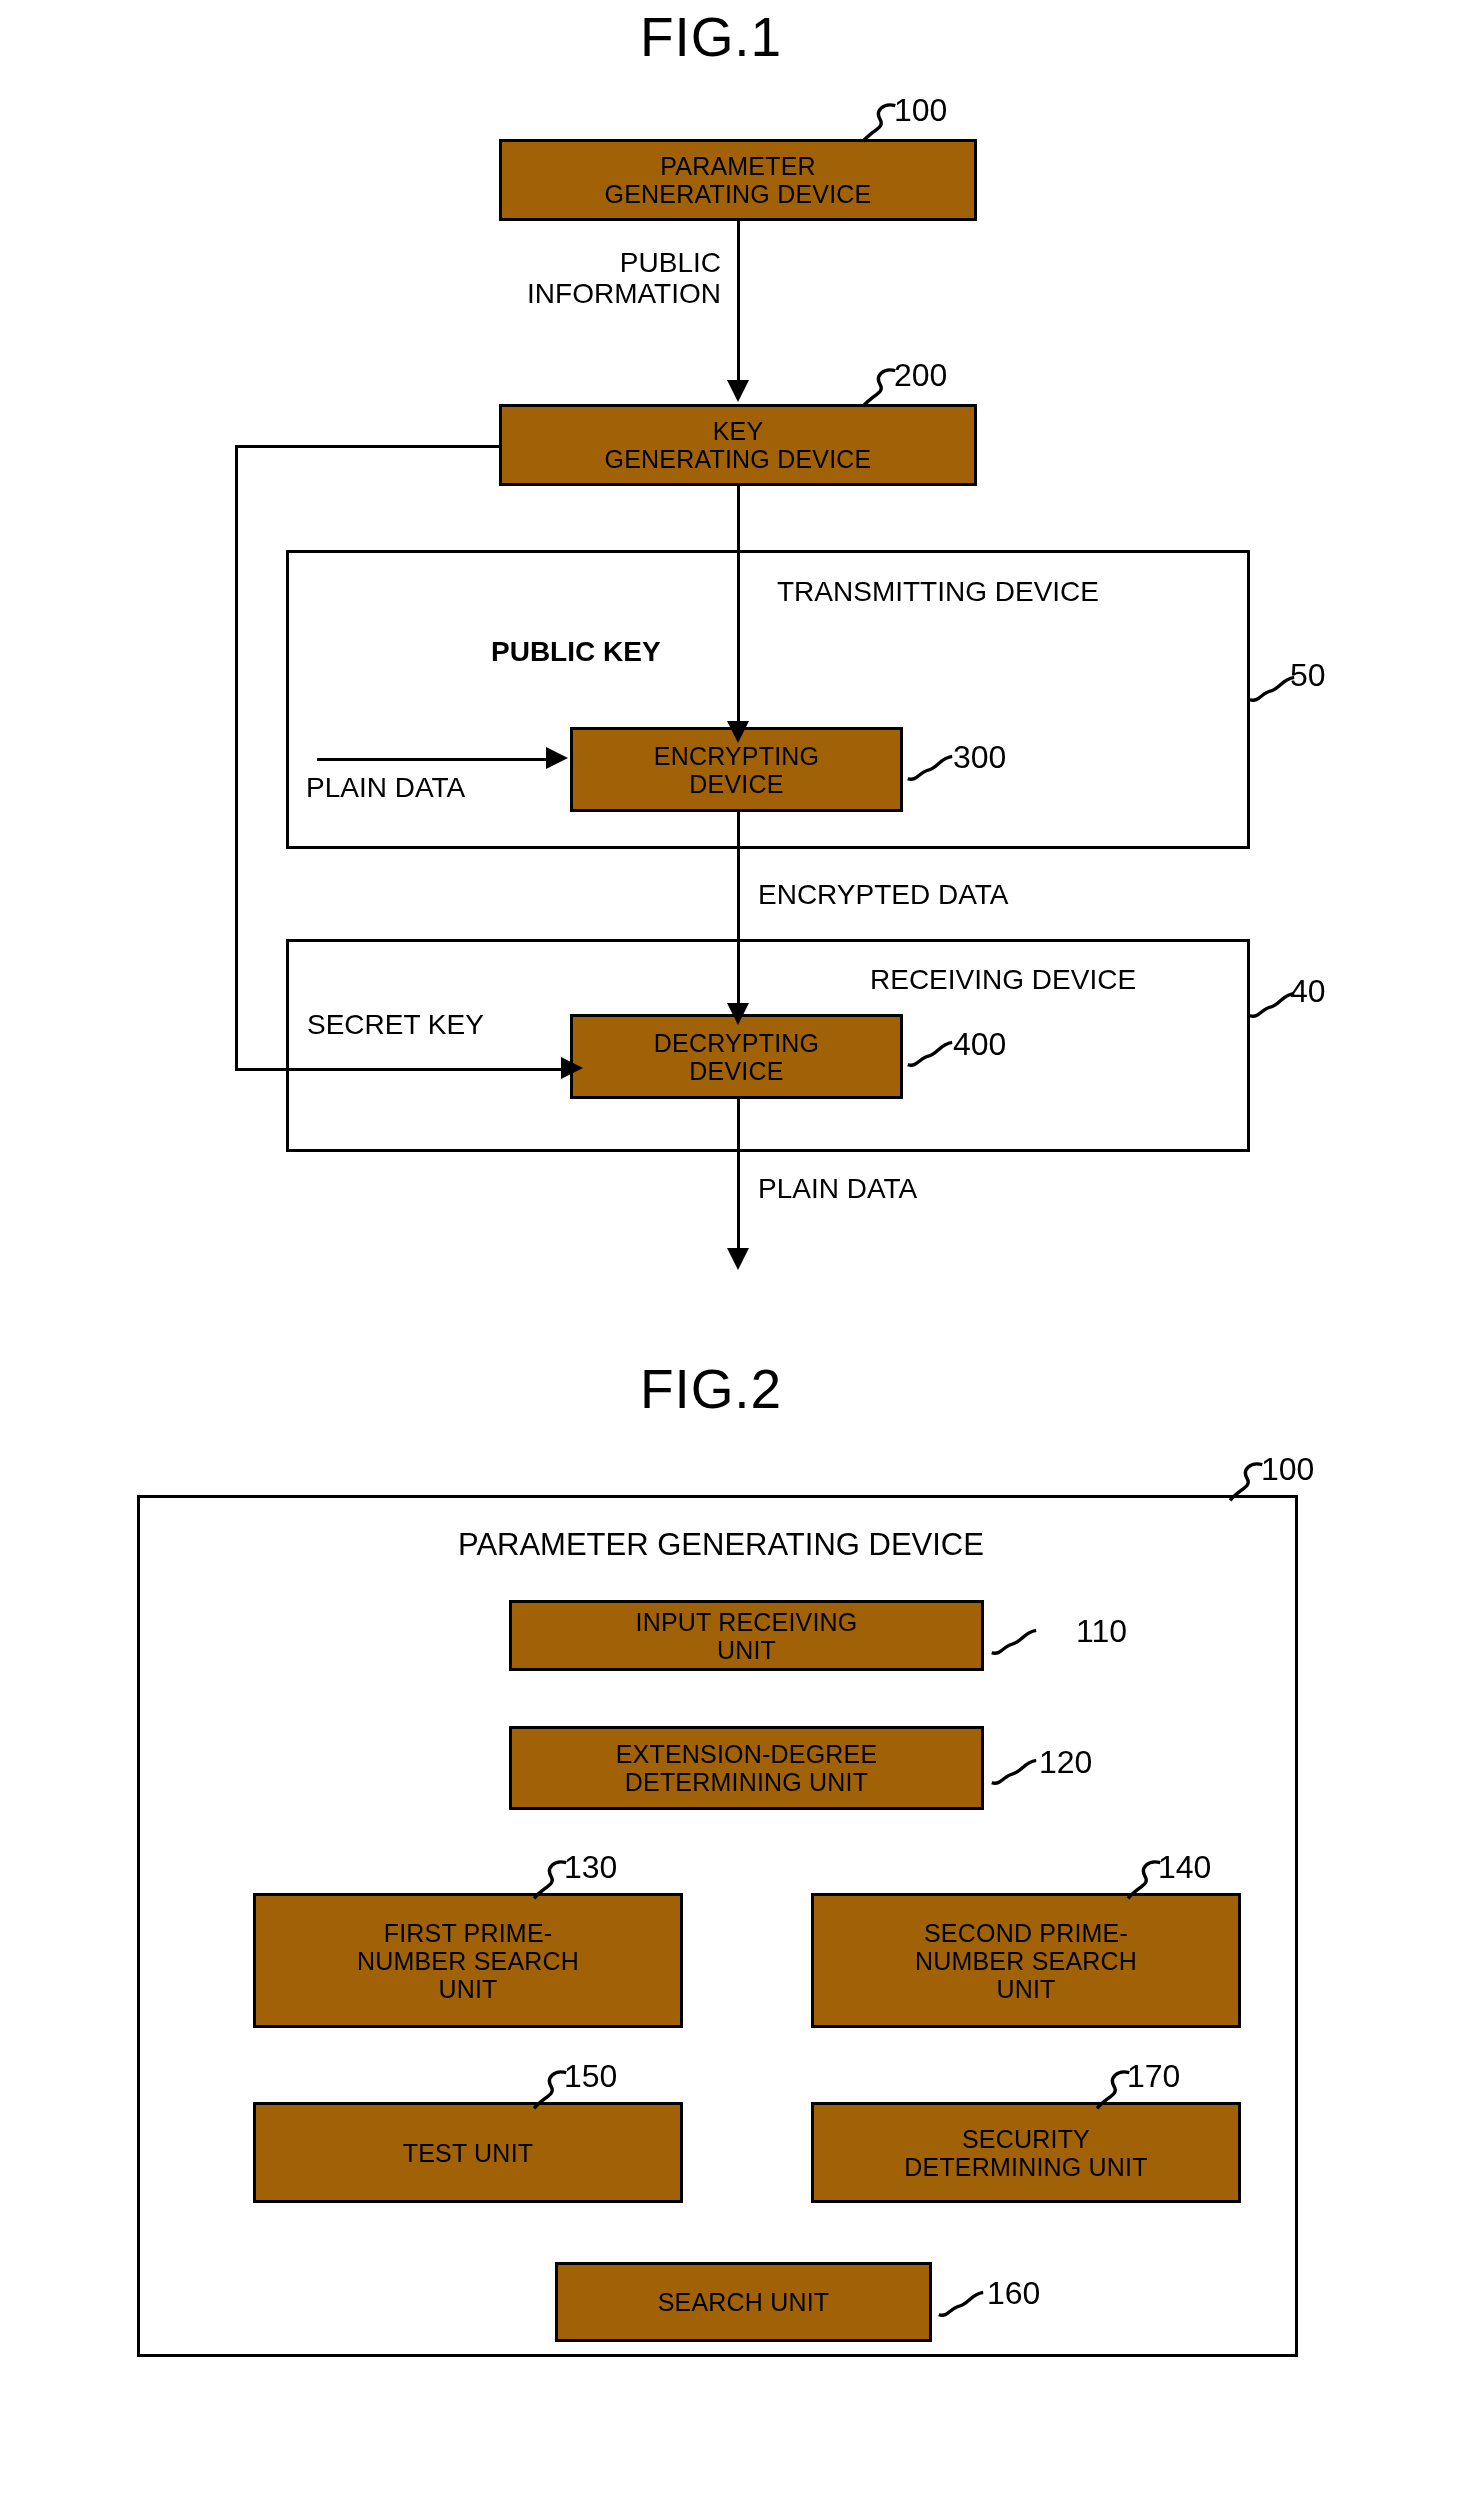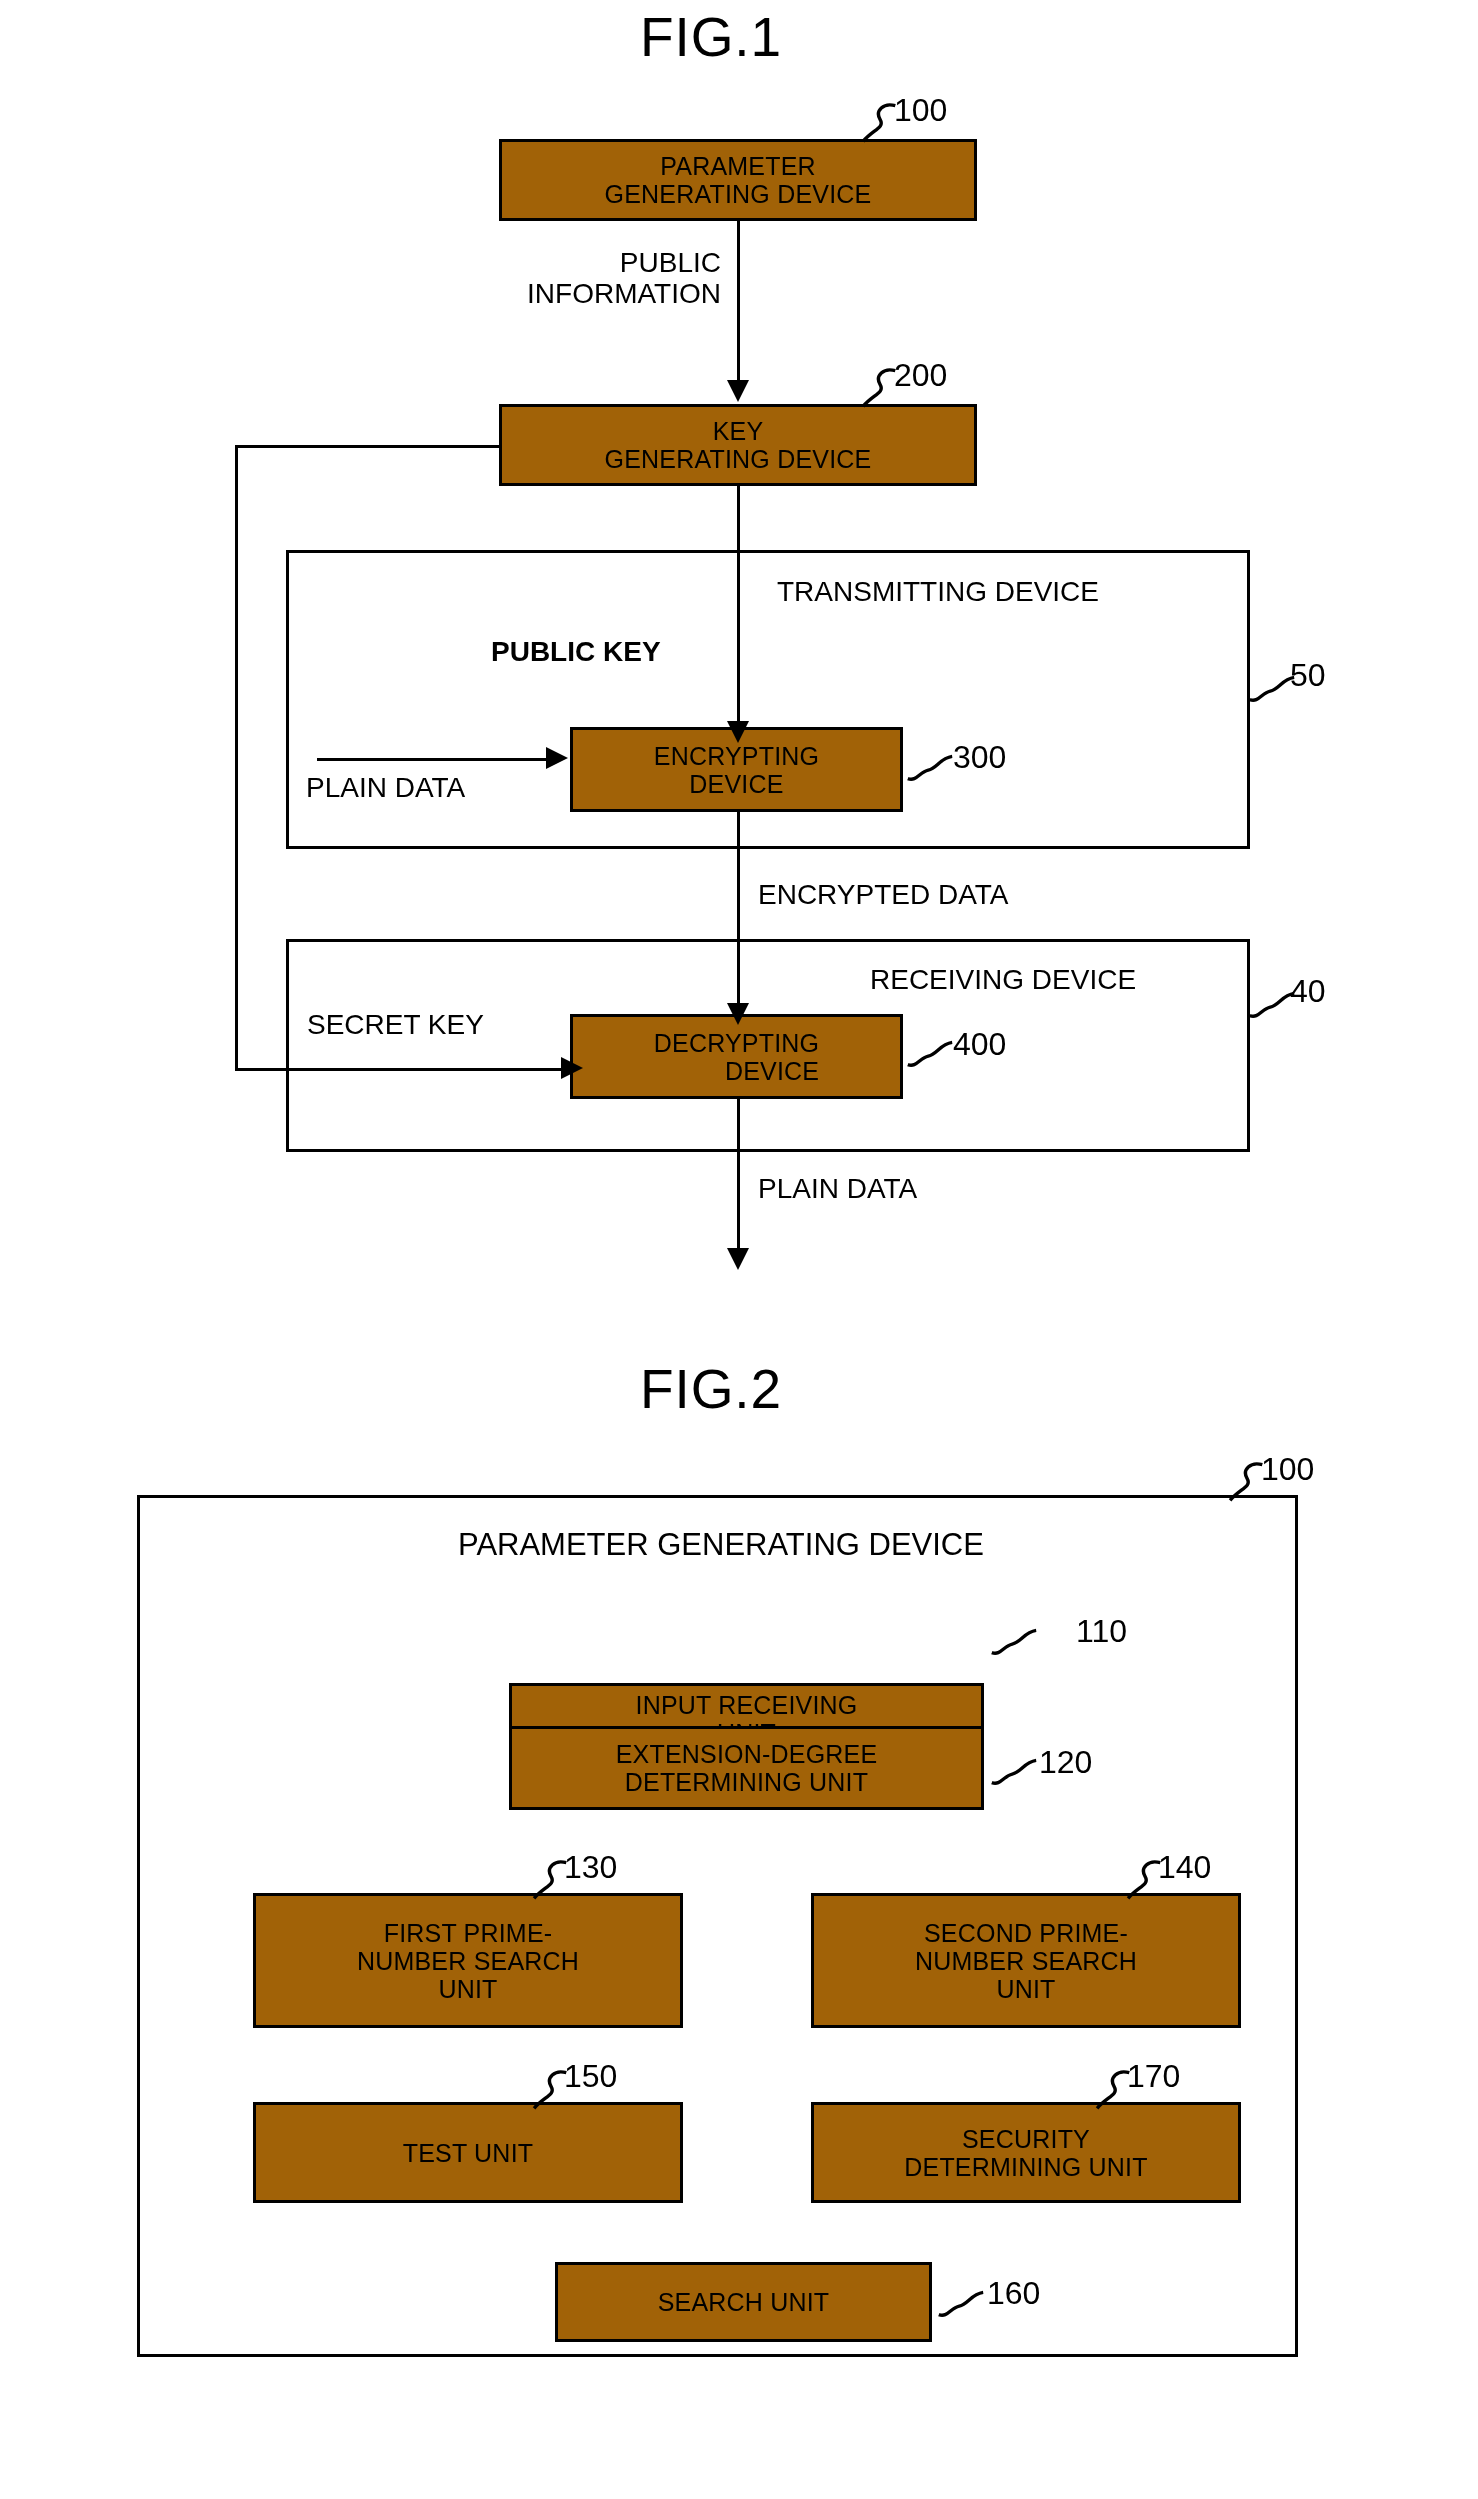--- a/index.html
+++ b/index.html
@@ -167,21 +167,21 @@
   <div class="container-box" style="left:286px;top:939px;width:964px;height:213px;"></div>
   <div class="txt" style="left:870px;top:964px;">RECEIVING DEVICE</div>
 
   <div class="ref" style="left:1290px;top:973px;">40</div>
   <svg class="squig" style="left:1248px;top:990px;" width="48" height="29" viewBox="0 0 56 34">
     <path d="M2 30 C12 34 16 22 26 20 C36 18 40 6 54 4" fill="none" stroke="#000" stroke-width="4"></path>
   </svg>
 
   <div class="txt" style="left:307px;top:1009px;">SECRET KEY</div>
 
-  <div class="box" style="left:570px;top:1014px;width:333px;height:85px;text-align:right;">
+  <div class="box" style="left:570px;top:1014px;width:333px;height:85px;">
     <span class="lbl">
       <span>DECRYPTING</span><br>
       <span>DEVICE</span>
     </span>
   </div>
 
   <div class="ref" style="left:953px;top:1026px;">400</div>
   <svg class="squig" style="left:906px;top:1039px;" width="48" height="29" viewBox="0 0 56 34">
     <path d="M2 30 C12 34 16 22 26 20 C36 18 40 6 54 4" fill="none" stroke="#000" stroke-width="4"></path>
   </svg>
@@ -193,21 +193,21 @@
   <div class="fig-title" style="left:640px;top:1357px;">FIG.2</div>
 
   <div class="ref" style="left:1261px;top:1451px;">100</div>
   <svg class="squig" style="left:1225px;top:1461px;" width="39" height="43" viewBox="0 0 46 50">
     <path d="M44 4 C30 0 20 10 26 20 C32 30 18 32 6 46" fill="none" stroke="#000" stroke-width="4"></path>
   </svg>
 
   <div class="container-box" style="left:137px;top:1495px;width:1161px;height:862px;"></div>
   <div class="txt" style="left:458px;top:1528px;font-size:31px;">PARAMETER GENERATING DEVICE</div>
 
-  <div class="box" style="left:509px;top:1683px;width:475px;height:71px;">
+  <div class="box" style="left:509px;top:1600px;width:475px;height:71px;">
     <span class="lbl">
       <span>INPUT RECEIVING</span><br>
       <span>UNIT</span>
     </span>
   </div>
   <svg class="squig" style="left:990px;top:1627px;" width="48" height="29" viewBox="0 0 56 34">
     <path d="M2 30 C12 34 16 22 26 20 C36 18 40 6 54 4" fill="none" stroke="#000" stroke-width="4"></path>
   </svg>
   <div class="ref" style="left:1076px;top:1613px;">110</div>
 

